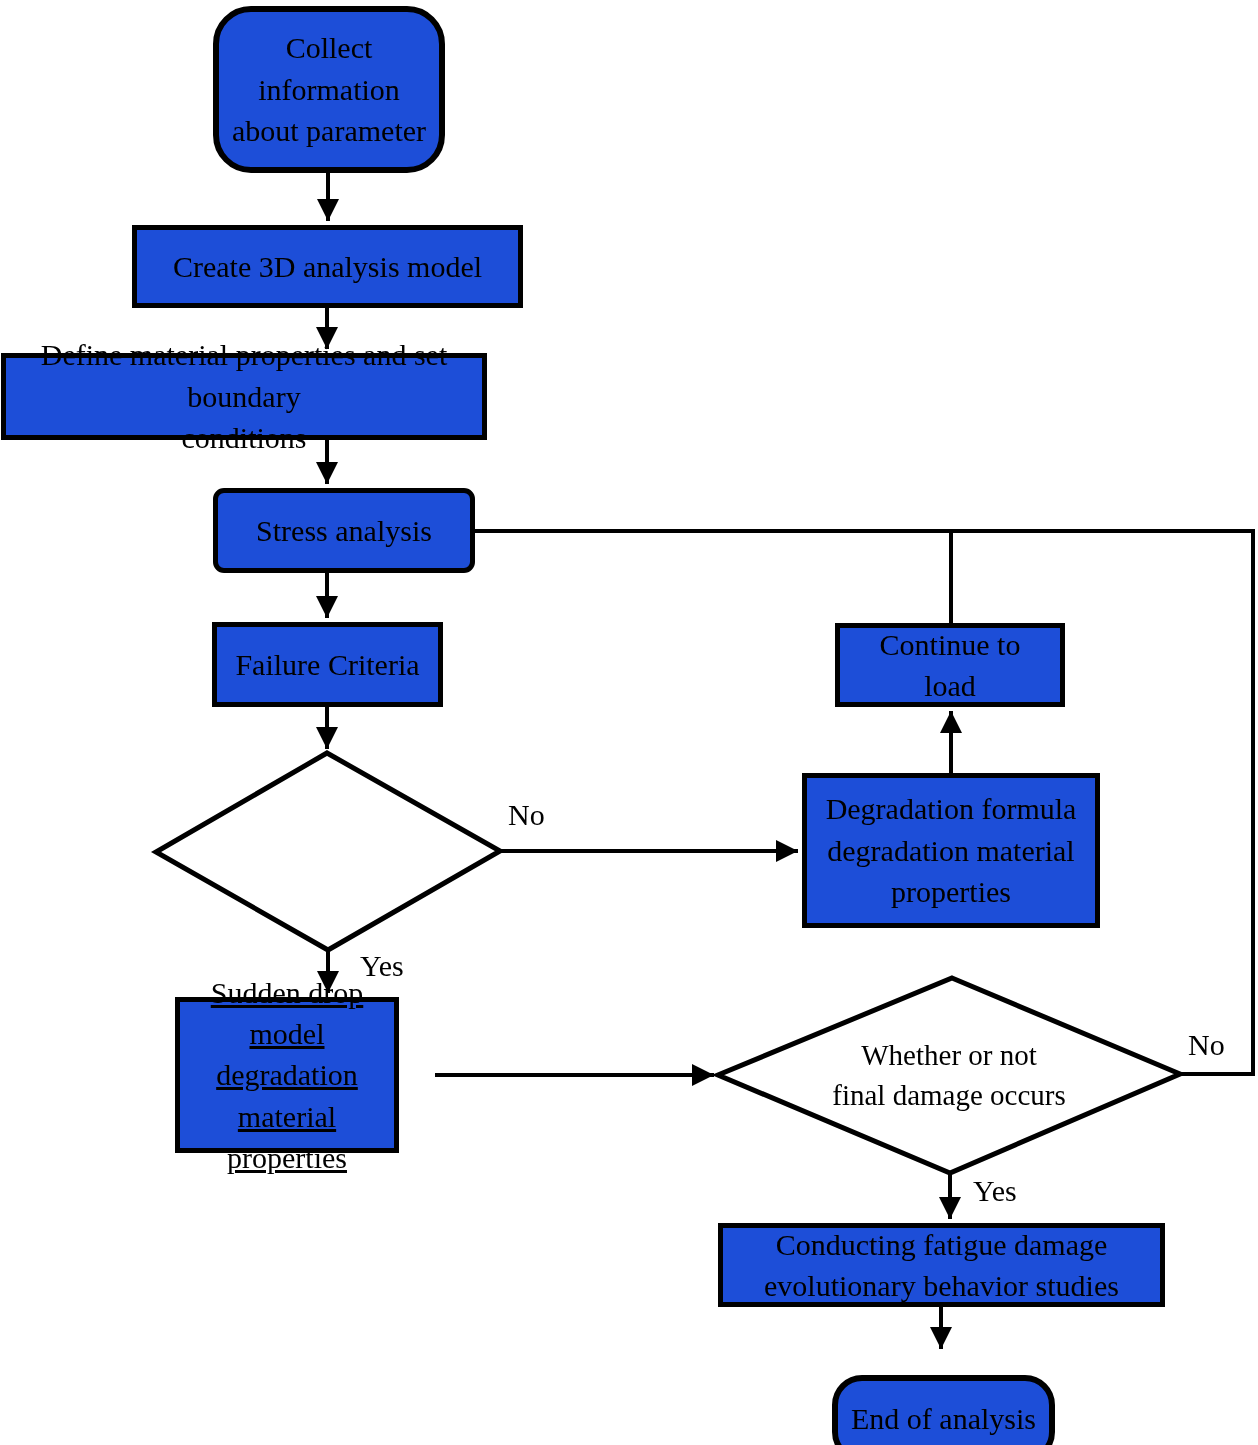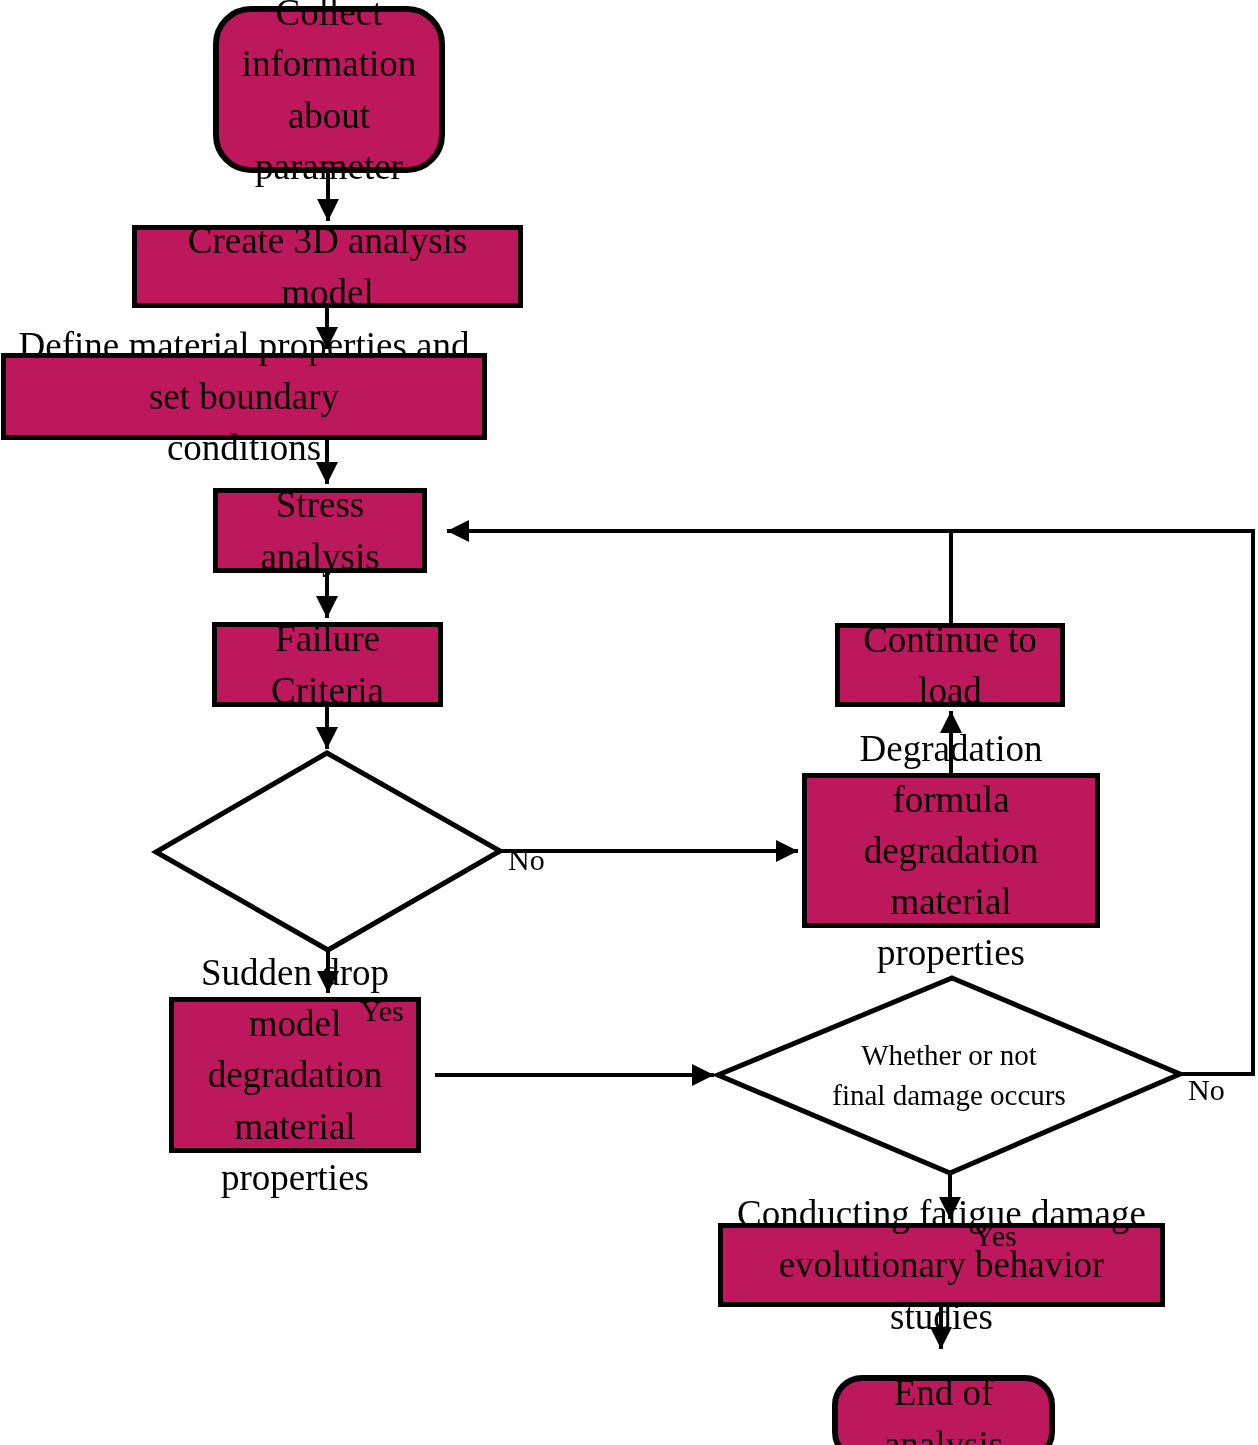--- a/index.html
+++ b/index.html
@@ -19,27 +19,27 @@
   .connector-layer {
     position: absolute;
     left: 0;
     top: 0;
     width: 1258px;
     height: 1445px;
   }
   .node {
     position: absolute;
     box-sizing: border-box;
-    background: #be185d;
+    background: #1d4ed8;
     border: 5px solid #000000;
     display: flex;
     align-items: center;
     justify-content: center;
     text-align: center;
-    font-size: 37px;
+    font-size: 30px;
     line-height: 1.38;
     white-space: pre-line;
     padding: 2px 2px;
   }
   .node.terminal {
     border-width: 6px;
     border-radius: 38px;
   }
   .diamond-label {
     position: absolute;
@@ -51,32 +51,31 @@
     font-size: 29px;
     line-height: 1.38;
     white-space: pre-line;
     background: transparent;
   }
   .edge-label {
     position: absolute;
     font-size: 30px;
     line-height: 1;
     white-space: nowrap;
-    margin-top: 45px;
   }
 
   
   #node-collect        { left: 213px; top: 6px;    width: 232px; height: 167px; }
   #node-create         { left: 132px; top: 225px;  width: 391px; height: 83px;  }
   #node-define         { left: 1px;   top: 353px;  width: 486px; height: 87px;  }
-  #node-stress         { left: 213px; top: 488px;  width: 214px; height: 85px;  }
+  #node-stress         { left: 213px; top: 488px;  width: 262px; height: 85px; border-radius: 11px;  }
   #node-failure        { left: 212px; top: 622px;  width: 231px; height: 85px;  }
   #node-degradation    { left: 802px; top: 773px;  width: 298px; height: 155px; }
   #node-continue       { left: 835px; top: 623px;  width: 230px; height: 84px; justify-content: center;  }
-  #node-sudden         { left: 169px; top: 997px;  width: 252px; height: 156px; }
+  #node-sudden         { left: 175px; top: 997px;  width: 224px; height: 156px; text-decoration: underline; }
   #node-conducting     { left: 718px; top: 1223px; width: 447px; height: 84px;  }
   #node-end            { left: 832px; top: 1353px; width: 223px; height: 87px;  border-radius: 30px; margin-top: 22px; }
 
   
   #label-d1 { left: 178px; top: 775px;  width: 300px; height: 154px; }
   #label-d2 { left: 749px; top: 1000px; width: 400px; height: 150px; }
 
   
   #edge-label-d1-no  { left: 508px;  top: 800px;  }
   #edge-label-d1-yes { left: 360px;  top: 951px;  }

